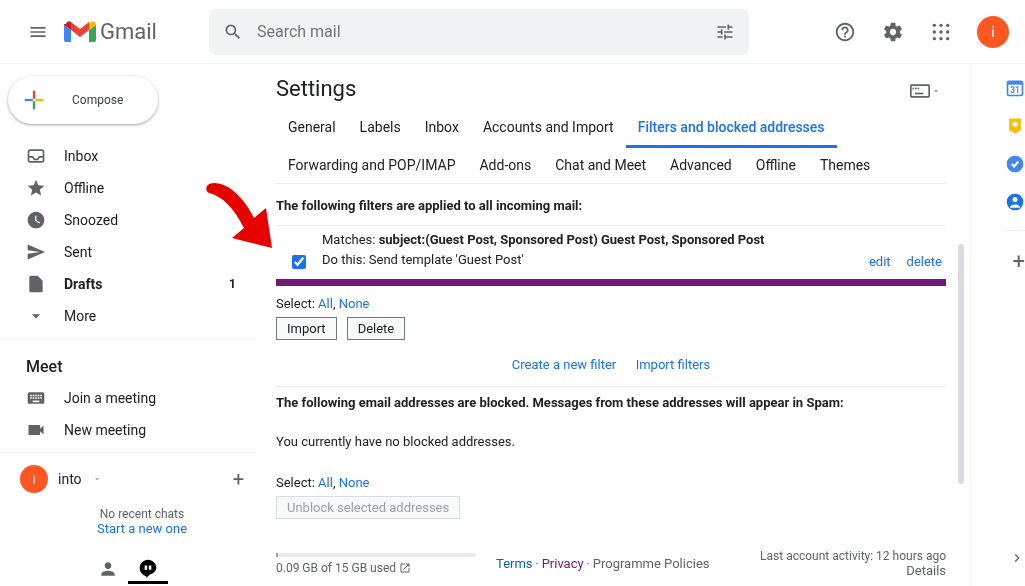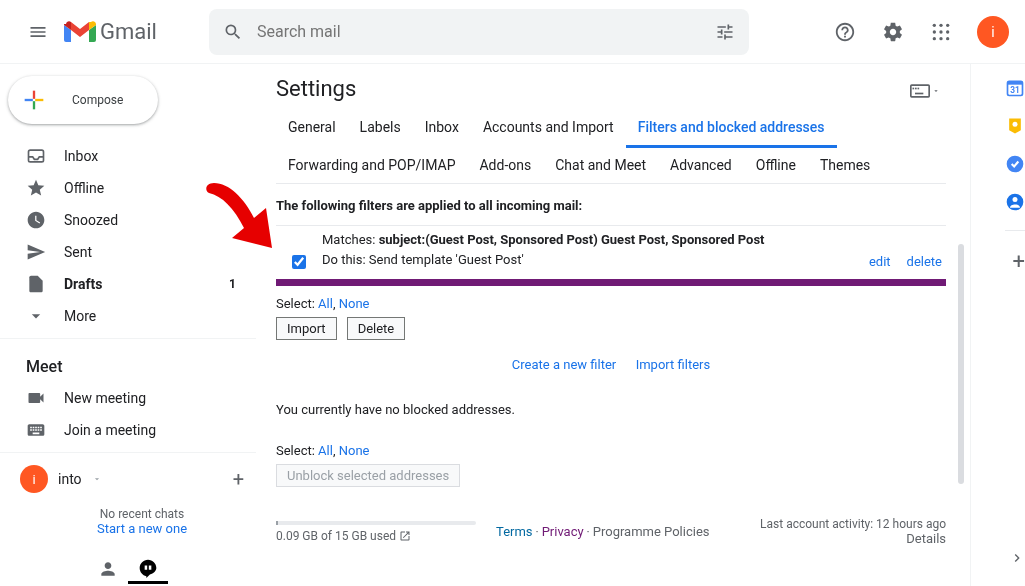--- a/index.html
+++ b/index.html
@@ -193,32 +193,32 @@
             <path d="M7 10l5 5 5-5z"></path>
           </svg>
         </span>
         <span>More</span>
       </div>
     <hr>
     <div class="section-h">Meet</div>
     <div class="nav-item">
         <span class="nav-icon">
           <svg width="20" height="20" viewBox="0 0 24 24" fill="currentColor">
+            <path d="M20 5H4c-1.1 0-2 .9-2 2v10c0 1.1.9 2 2 2h16c1.1 0 2-.9 2-2V7c0-1.1-.9-2-2-2zm-9 3h2v2h-2V8zm0 3h2v2h-2v-2zM8 8h2v2H8V8zm0 3h2v2H8v-2zm-1 2H5v-2h2v2zm0-3H5V8h2v2zm9 7H8v-2h8v2zm0-4h-2v-2h2v2zm0-3h-2V8h2v2zm3 3h-2v-2h2v2zm0-3h-2V8h2v2z"></path>
+          </svg>
+        </span>
+        <span>Join a meeting</span>
+      </div>
+    <div class="nav-item">
+        <span class="nav-icon">
+          <svg width="20" height="20" viewBox="0 0 24 24" fill="currentColor">
             <path d="M17 10.5V7c0-.55-.45-1-1-1H4c-.55 0-1 .45-1 1v10c0 .55.45 1 1 1h12c.55 0 1-.45 1-1v-3.5l4 4v-11l-4 4z"></path>
           </svg>
         </span>
         <span>New meeting</span>
-      </div>
-    <div class="nav-item">
-        <span class="nav-icon">
-          <svg width="20" height="20" viewBox="0 0 24 24" fill="currentColor">
-            <path d="M20 5H4c-1.1 0-2 .9-2 2v10c0 1.1.9 2 2 2h16c1.1 0 2-.9 2-2V7c0-1.1-.9-2-2-2zm-9 3h2v2h-2V8zm0 3h2v2h-2v-2zM8 8h2v2H8V8zm0 3h2v2H8v-2zm-1 2H5v-2h2v2zm0-3H5V8h2v2zm9 7H8v-2h8v2zm0-4h-2v-2h2v2zm0-3h-2V8h2v2zm3 3h-2v-2h2v2zm0-3h-2V8h2v2z"></path>
-          </svg>
-        </span>
-        <span>Join a meeting</span>
       </div>
     <hr>
     <div class="hangouts-row">
       <div class="small-avatar">i</div>
       <span>into</span>
       <svg width="10" height="10" viewBox="0 0 24 24" fill="#9aa0a6">
           <path d="M7 10l5 5 5-5z"></path>
         </svg>
       <span class="plus-btn">+</span>
     </div>
@@ -290,20 +290,21 @@
     </div>
     <div class="btn-row">
       <button class="btn">Import</button>
       <button class="btn">Delete</button>
     </div>
     <div class="center-links">
       <span class="link">Create a new filter</span>
       <span class="link">Import filters</span>
     </div>
 
+    <div class="blocked-h">The following email addresses are blocked. Messages from these addresses will appear in Spam:</div>
     <div class="blocked-none">You currently have no blocked addresses.</div>
     <div class="select-row">
       <span>Select: </span><span class="link">All</span>, <span class="link">None</span>
     </div>
     <div class="btn-row">
       <button class="btn disabled">Unblock selected addresses</button>
     </div>
 
     <div class="footer-row">
       <div>

